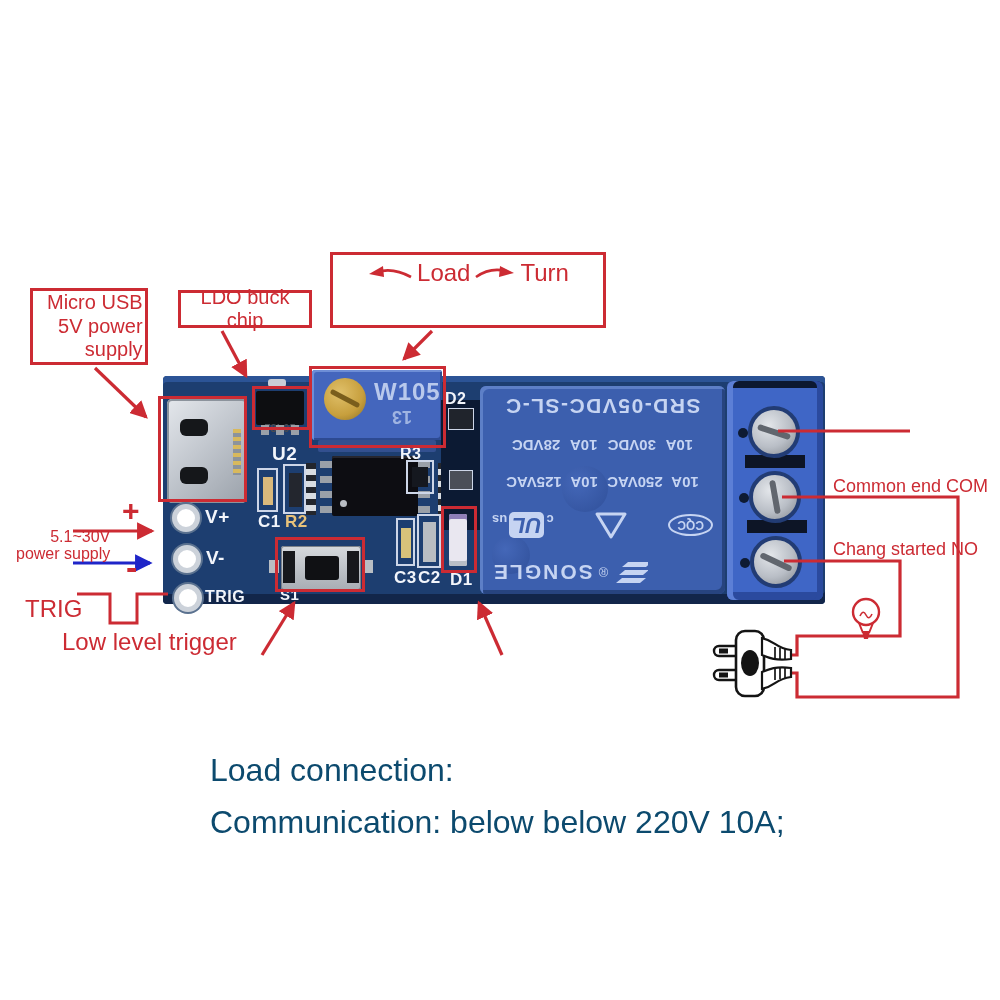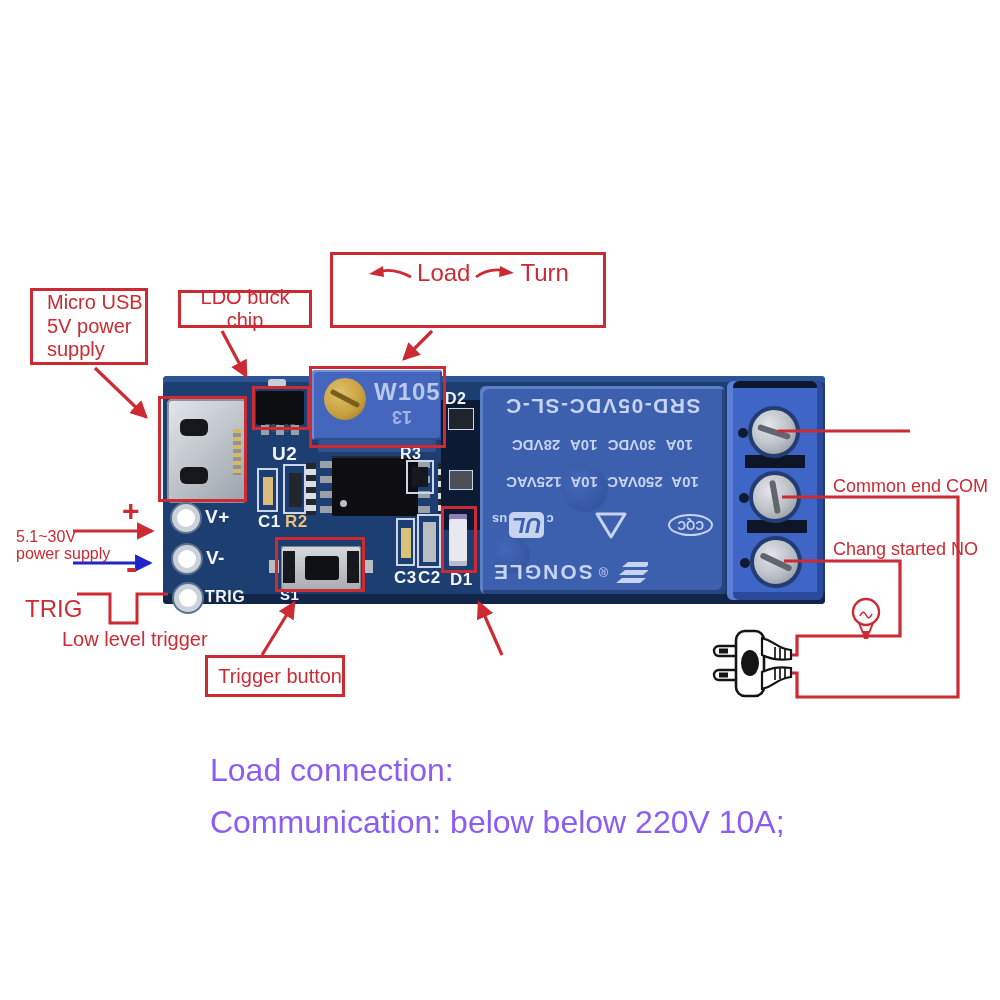--- a/index.html
+++ b/index.html
@@ -1,32 +1,32 @@
 <!DOCTYPE html>
 <html><head>
 <meta charset="utf-8">
 <style>
   html,body{margin:0;padding:0;background:#fff;}
   #canvas{position:relative;width:1000px;height:1000px;background:#fff;overflow:hidden;
           font-family:"Liberation Sans","DejaVu Sans",sans-serif;}
   .abs{position:absolute;}
-  .pre{white-space:pre-line;}
+  .pre{white-space:pre-line;text-align:right;}
   .red{color:#cc2b33;}
   .rbox{position:absolute;border:3px solid #cc2b33;box-sizing:border-box;}
-  .callout{display:flex;align-items:center;justify-content:flex-end;text-align:center;
+  .callout{display:flex;align-items:center;justify-content:flex-start;text-align:center;
            color:#cc2b33;background:#fff;}
   .silk{position:absolute;color:#f2f5fb;font-weight:bold;letter-spacing:0.5px;}
   .pad{position:absolute;width:18px;height:18px;border-radius:50%;background:#fff;
        border:5px solid #ccd2da;box-shadow:0 0 0 2px #5a718f;}
   .screw{position:absolute;width:44px;height:44px;border-radius:50%;
          background:radial-gradient(circle at 38% 35%,#e3e6ea,#b9bec6 55%,#83888f);
          border:4px solid #223c74;display:flex;align-items:center;justify-content:center;}
   .slot{width:34px;height:6px;background:#61666e;border-radius:3px;}
   .smdbox{position:absolute;border:2px solid #cdd6e8;box-sizing:border-box;}
-  .footer-line{position:absolute;color:#8b5cf6;font-size:32px;}
+  .footer-line{position:absolute;color:#0c4a6e;font-size:32px;}
   .rlabel{position:absolute;color:#cc2b33;font-size:18px;line-height:1.12;}
 </style>
 </head>
 <body>
 
 <div id="canvas">
 
   <div class="abs" style="left:163px;top:376px;width:662px;height:228px;background:#1d3e70;border-radius:4px;
               box-shadow:inset 0 6px 0 #2c5496, inset 0 -10px 0 #12264a;"></div>
 
@@ -253,31 +253,28 @@
       </svg>
       <span>Load</span>
       <svg width="42" height="18" viewBox="0 0 42 18">
         <path d="M2,13 Q16,3 32,7" stroke="#cc2b33" stroke-width="2.6" fill="none"></path>
         <path d="M26,2 L40,9 L25,13 Z" fill="#cc2b33"></path>
       </svg>
       <span>Turn</span>
     </div>
   </div>
 
-  <div class="rbox callout" style="left:205px;top:655px;width:140px;height:42px;font-size:20px;">
-    <span>Trigger button</span>
-  </div>
 
 
   <div class="rlabel" style="left:833px;top:476px;">Common end COM</div>
   <div class="rlabel" style="left:833px;top:539px;">Chang started NO</div>
 
   <div class="abs red" style="left:122px;top:494px;font-size:30px;font-weight:bold;">+</div>
   <div class="abs red pre" style="left:16px;top:529px;font-size:16px;line-height:1.05;">5.1~30V
 power supply</div>
   <div class="abs red" style="left:126px;top:548px;font-size:34px;font-weight:bold;">-</div>
   <div class="abs red" style="left:25px;top:595px;font-size:24px;">TRIG</div>
-  <div class="abs red" style="left:62px;top:628px;font-size:20px;">Low level trigger</div>
+  <div class="abs red" style="left:62px;top:628px;font-size:24px;">Low level trigger</div>
 
   <div class="footer-line" style="left:210px;top:752px;">Load connection:</div>
   <div class="footer-line" style="left:210px;top:804px;">Communication: below below 220V 10A;</div>
 
 </div>
 
 </body></html>

